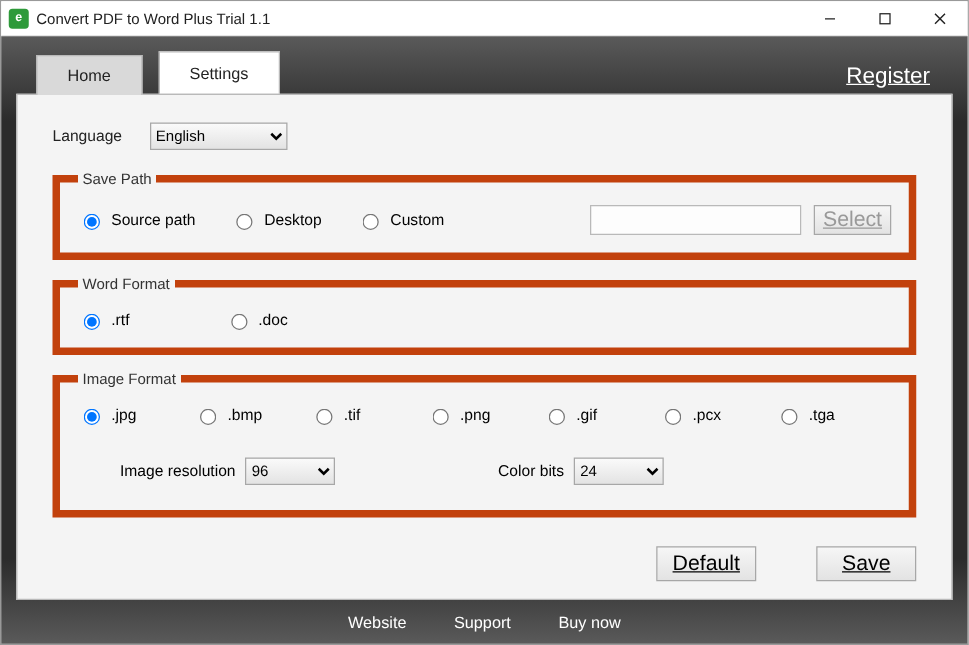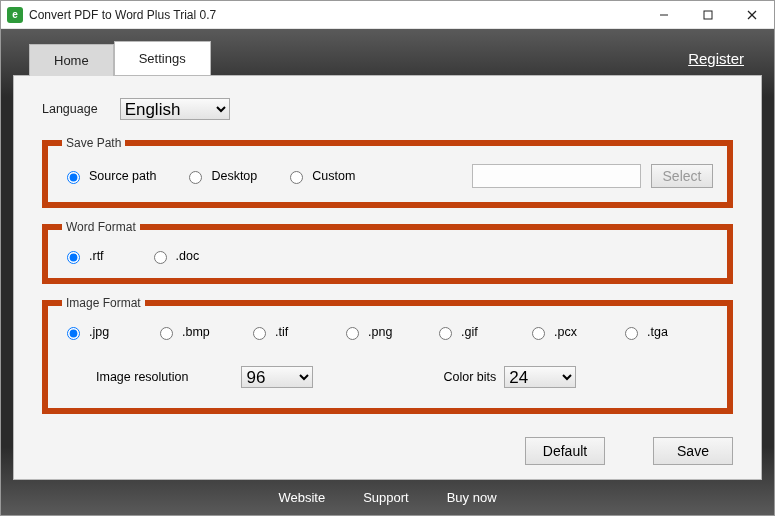--- a/index.html
+++ b/index.html
@@ -23,54 +23,54 @@
   .winbtn { width:44px;height:28px;display:flex;align-items:center;justify-content:center;color:#222;font-size:11px; }
 
   .chrome {
     flex:1; background:#1d1d1d; padding:12px 12px 10px 12px; display:flex;flex-direction:column;
     background:linear-gradient(180deg,#5a5a5a 0%, #2b2b2b 14%, #2b2b2b 86%, #5a5a5a 100%);
   }
 
   .tabstrip { display:flex; align-items:flex-end; padding-left:16px; position:relative; height:34px;}
   .tab {
     padding:8px 24px; font-size:13px; color:#222; background:#d9d9d9;
-    border:1px solid #b9b9b9; border-bottom:none; margin-right:0; cursor:pointer;
+    border:1px solid #b9b9b9; border-bottom:none; margin-right:13px; cursor:pointer;
     position:relative; top:1px;
   }
   .tab.active { background:#fff; border-color:#b9b9b9; top:0; padding-top:9px;padding-bottom:9px;}
-  .register { position:absolute; right:18px; top:9px; color:#fff; font-size:15px; text-decoration:underline; cursor:pointer;}
+  .register { position:absolute; right:18px; top:9px; color:#fff; font-size:18px; text-decoration:underline; cursor:pointer;}
 
   .panel {
     flex:1; background:#f4f4f4; border:1px solid #b9b9b9; padding:16px 28px 14px 28px;
     display:flex; flex-direction:column;
   }
 
   .row { display:flex; align-items:center; gap:14px; font-size:12.5px; color:#222;}
   .row-lang { margin:6px 0 16px 0;}
   select.combo {
-    width:110px; height:22px; font-size:17px; background:linear-gradient(#fafafa,#e3e3e3);
+    width:110px; height:22px; font-size:12px; background:linear-gradient(#fafafa,#e3e3e3);
     border:1px solid #a7a7a7;
   }
   select.small{width:72px;}
   fieldset {
     border:6px solid #c2410c; padding:14px 14px 14px 14px; margin:0 0 12px 0;
     font-size:12px;
   }
   legend { font-size:12px; color:#333; padding:0 4px;}
   .radio-row{display:flex;align-items:flex-start;gap:42px;flex-wrap:wrap;}
   .radio-row label{display:flex;align-items:center;gap:6px;cursor:pointer;font-size:12.5px;}
   input[type=radio]{width:13px;height:13px;}
 
   .path-row{display:flex;align-items:center;gap:10px;}
   input.path{
     flex:1; height:24px; border:1px solid #b9b9b9; background:#fdfdfd; padding:0 6px; font-size:12px;
   }
   button.btn{
-    min-width:62px; height:24px; font-size:14px; border:1px solid #a7a7a7;
-    background:linear-gradient(#f6f6f6,#e3e3e3); cursor:pointer; color:#000;
+    min-width:62px; height:24px; font-size:17px; border:1px solid #a7a7a7;
+    background:linear-gradient(#f6f6f6,#e3e3e3); cursor:pointer; color:#000;text-decoration:underline;
   }
   button.btn:disabled{color:#999;cursor:default;}
   .image-lower{display:flex;gap:60px;margin-top:26px;align-items:center;}
   .lbl{font-size:12.5px;margin-right:8px;}
 
   .actions{display:flex;gap:48px;justify-content:flex-end;margin-top:auto;padding-top:10px;}
   button.big{min-width:80px;height:28px;}
 
   .footer{display:flex;gap:38px;justify-content:center;padding:10px 0 0 0;}
   .footer a{color:#fff;font-size:13px;cursor:pointer;}
@@ -78,21 +78,21 @@
   .imggrid{display:grid;grid-template-columns:repeat(7,1fr);gap:0;}
   .imggrid label{display:flex;align-items:center;gap:6px;font-size:12.5px;cursor:pointer;}
 </style>
 </head>
 <body>
 
 <div class="window">
 
   <div class="titlebar">
     <div class="appicon">e</div>
-    <div class="title">Convert PDF to Word Plus Trial 0.7</div>
+    <div class="title">Convert PDF to Word Plus Trial 1.1</div>
     <div class="winbtns">
       <div class="winbtn">
         <svg width="10" height="10">
             <line x1="1" y1="5" x2="9" y2="5" stroke="#222" stroke-width="1"></line>
           </svg>
       </div>
       <div class="winbtn">
         <svg width="10" height="10">
             <rect x="1" y="1" width="8" height="8" fill="none" stroke="#222" stroke-width="1"></rect>
           </svg>
@@ -141,21 +141,21 @@
               </label>
           </div>
           <div style="flex:1"></div>
           <input class="path" style="max-width: 230px;" type="text" value="">
           <button class="btn" disabled="">Select</button>
         </div>
       </fieldset>
 
       <fieldset>
         <legend>Word Format</legend>
-        <div class="radio-row" style="gap:45px;">
+        <div class="radio-row" style="gap:76px;">
           <label>
               <input type="radio" name="wf" checked="" style="">
               <span>.rtf</span>
             </label>
           <label>
               <input type="radio" name="wf" style="">
               <span>.doc</span>
             </label>
         </div>
       </fieldset>
@@ -186,21 +186,21 @@
           <label>
               <input type="radio" name="if" style="">
               <span>.pcx</span>
             </label>
           <label>
               <input type="radio" name="if" style="">
               <span>.tga</span>
             </label>
         </div>
         <div class="image-lower">
-          <div style="display:flex;align-items:center;margin-left:34px;gap:45px;">
+          <div style="display:flex;align-items:center;margin-left:34px;">
             <span class="lbl">Image resolution</span>
             <select class="combo small">
               <option>96</option>
             </select>
           </div>
           <div style="display:flex;align-items:center;margin-left:70px;">
             <span class="lbl">Color bits</span>
             <select class="combo small">
               <option>24</option>
             </select>

